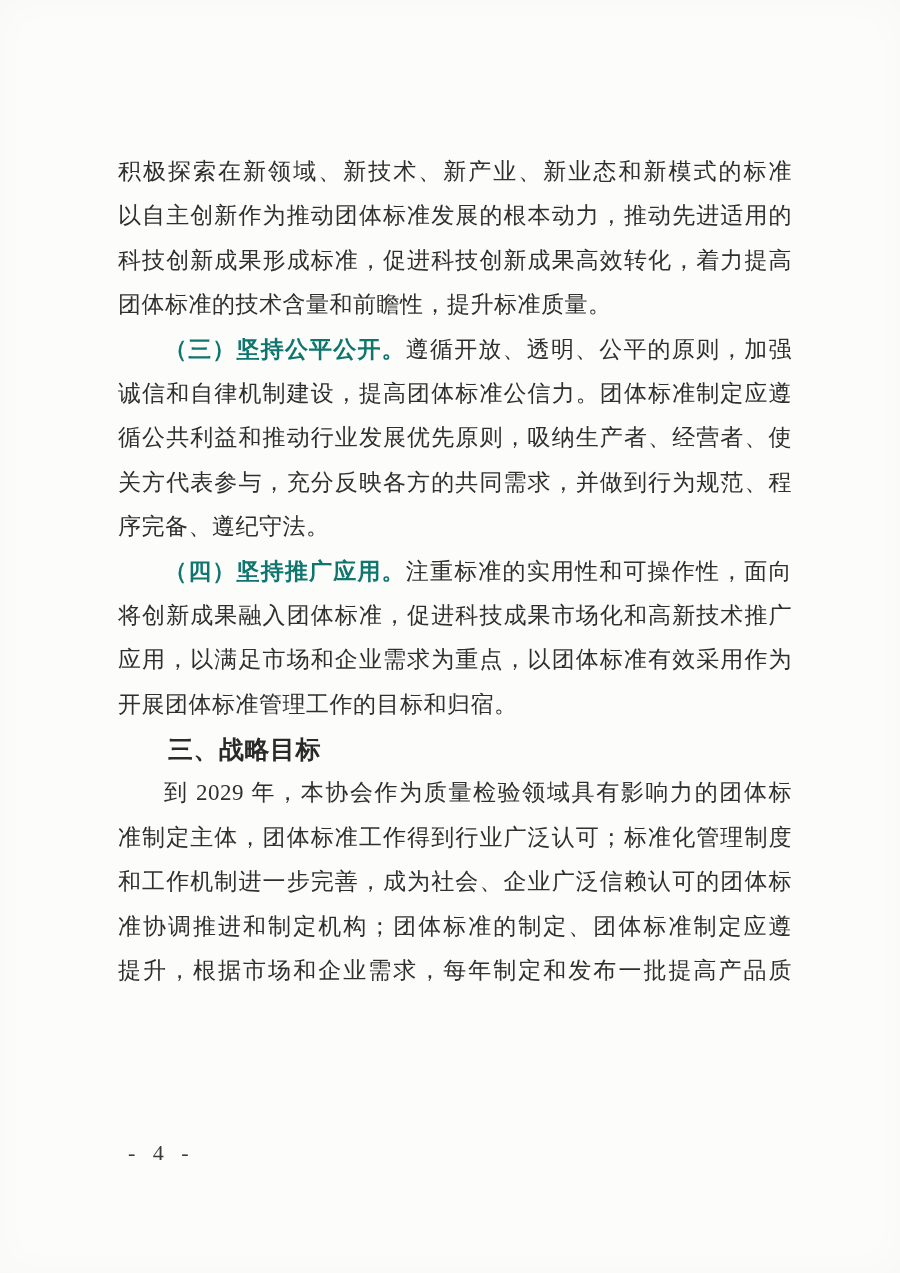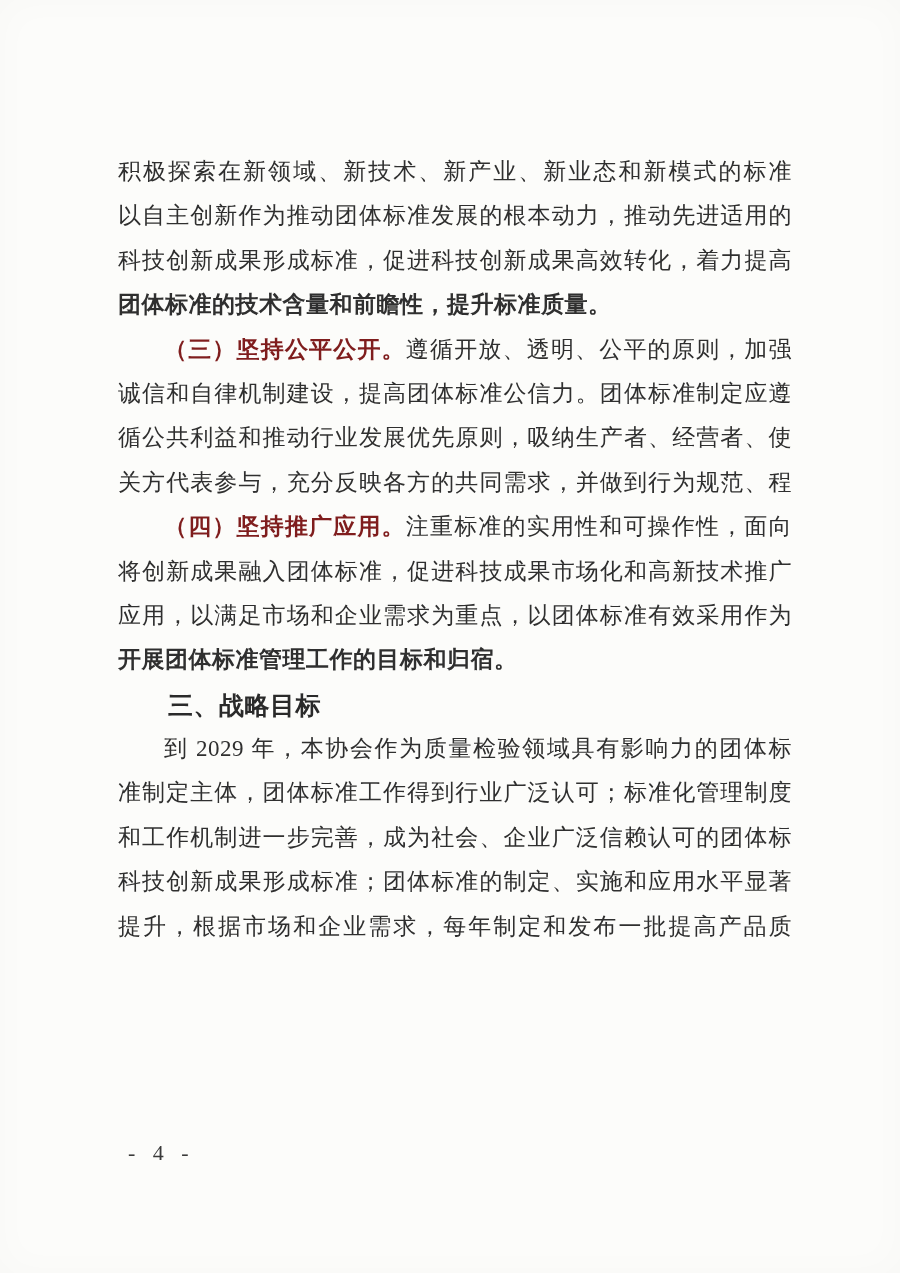--- a/index.html
+++ b/index.html
@@ -26,28 +26,27 @@
     color:#2f2f2f;
     text-align:justify;
     text-align-last:justify;
     white-space:normal;
     overflow:hidden;
     letter-spacing:0.5px;
   }
   .line.end{
     text-align:left;
     text-align-last:left;
-    font-weight:bold;
   }
   .line.indent{
     text-indent:46px;
   }
   .lead{
     font-weight:700;
-    color:#7f1d1d;
+    color:#0f766e;
   }
   .line.heading{
     text-align:left;
     text-align-last:left;
     font-family:"Liberation Sans","DejaVu Sans",sans-serif;
     font-weight:700;
     font-size:25px;
     color:#2a2a2a;
     text-indent:50px;
   }
@@ -68,30 +67,31 @@
 
     <div class="line">积极探索在新领域、新技术、新产业、新业态和新模式的标准化，</div>
     <div class="line">以自主创新作为推动团体标准发展的根本动力，推动先进适用的</div>
     <div class="line">科技创新成果形成标准，促进科技创新成果高效转化，着力提高</div>
     <div class="line end">团体标准的技术含量和前瞻性，提升标准质量。</div>
 
     <div class="line indent"><span class="lead">（三）坚持公平公开。</span><span>遵循开放、透明、公平的原则，加强</span></div>
     <div class="line">诚信和自律机制建设，提高团体标准公信力。团体标准制定应遵</div>
     <div class="line">循公共利益和推动行业发展优先原则，吸纳生产者、经营者、使</div>
     <div class="line">关方代表参与，充分反映各方的共同需求，并做到行为规范、程</div>
+    <div class="line end">序完备、遵纪守法。</div>
 
     <div class="line indent"><span class="lead">（四）坚持推广应用。</span><span>注重标准的实用性和可操作性，面向</span></div>
     <div class="line">将创新成果融入团体标准，促进科技成果市场化和高新技术推广</div>
     <div class="line">应用，以满足市场和企业需求为重点，以团体标准有效采用作为</div>
     <div class="line end">开展团体标准管理工作的目标和归宿。</div>
 
     <div class="line heading">三、战略目标</div>
 
     <div class="line indent">到 2029 年，本协会作为质量检验领域具有影响力的团体标</div>
     <div class="line">准制定主体，团体标准工作得到行业广泛认可；标准化管理制度</div>
     <div class="line">和工作机制进一步完善，成为社会、企业广泛信赖认可的团体标</div>
-    <div class="line">科技创新成果形成标准；团体标准的制定、实施和应用水平显著</div>
+    <div class="line">准协调推进和制定机构；团体标准的制定、团体标准制定应遵</div>
     <div class="line">提升，根据市场和企业需求，每年制定和发布一批提高产品质量、</div>
 
   </div>
 
   <div class="page-number">- 4 -</div>
 </div>
 
 </body></html>

